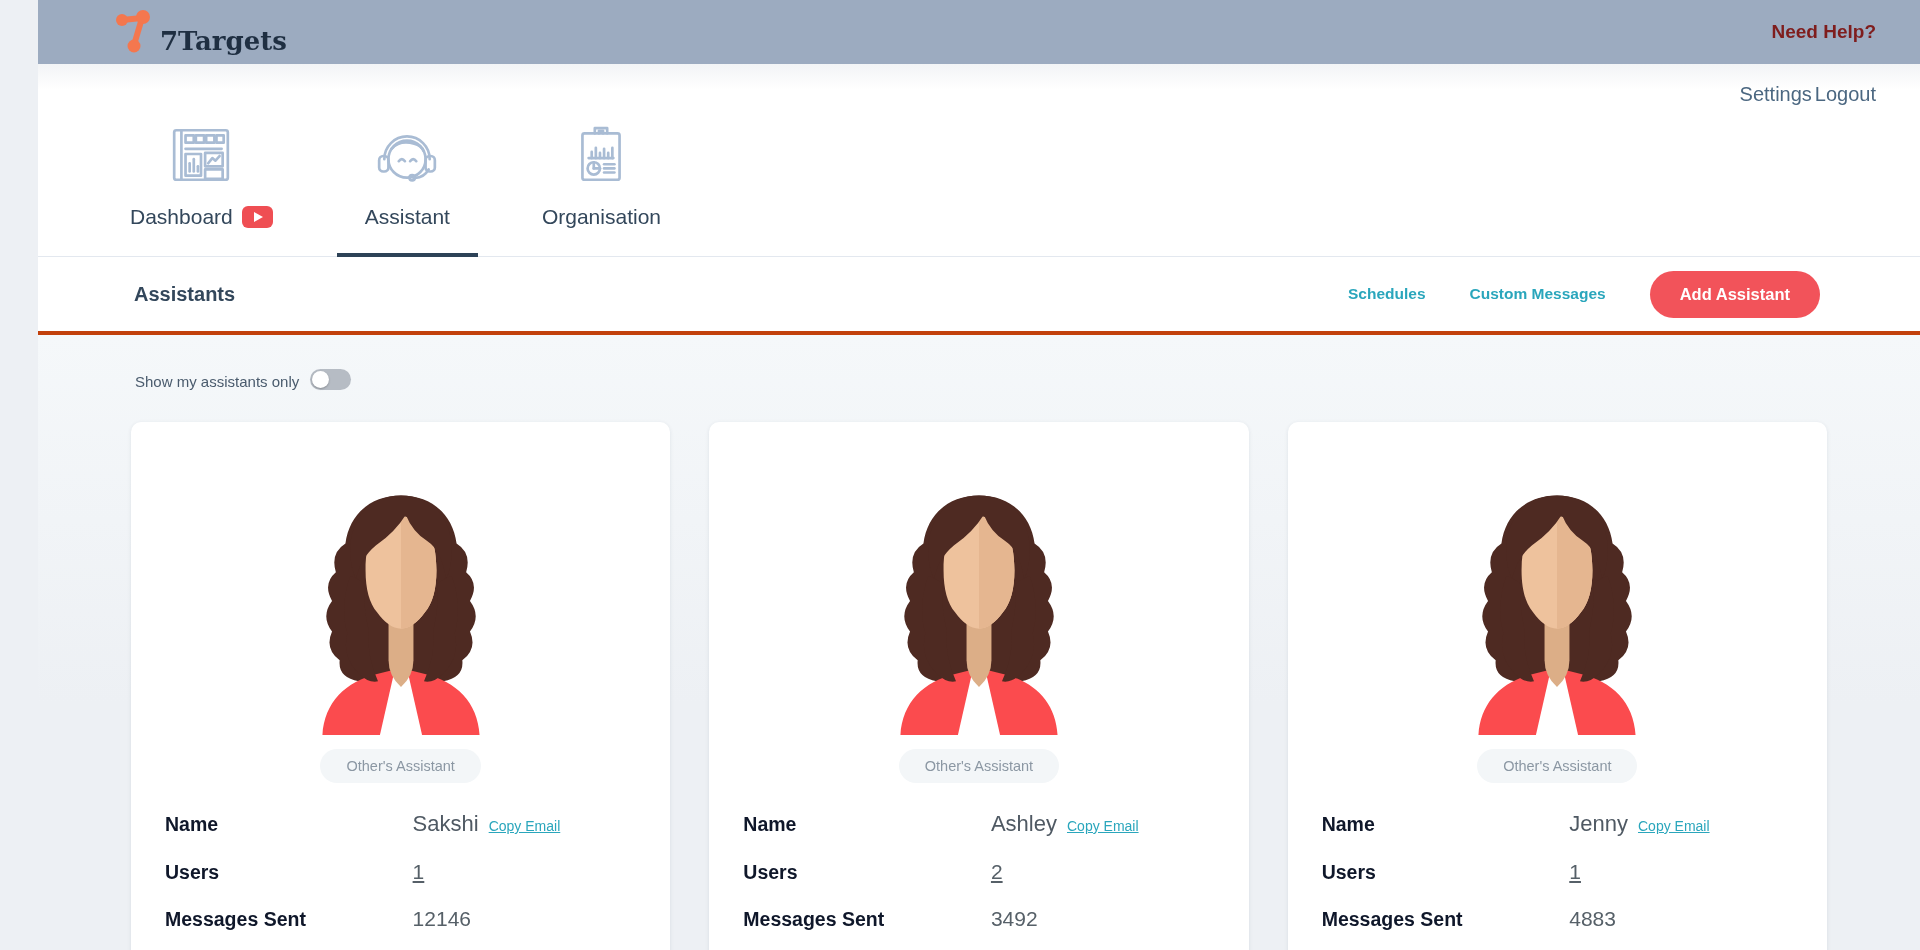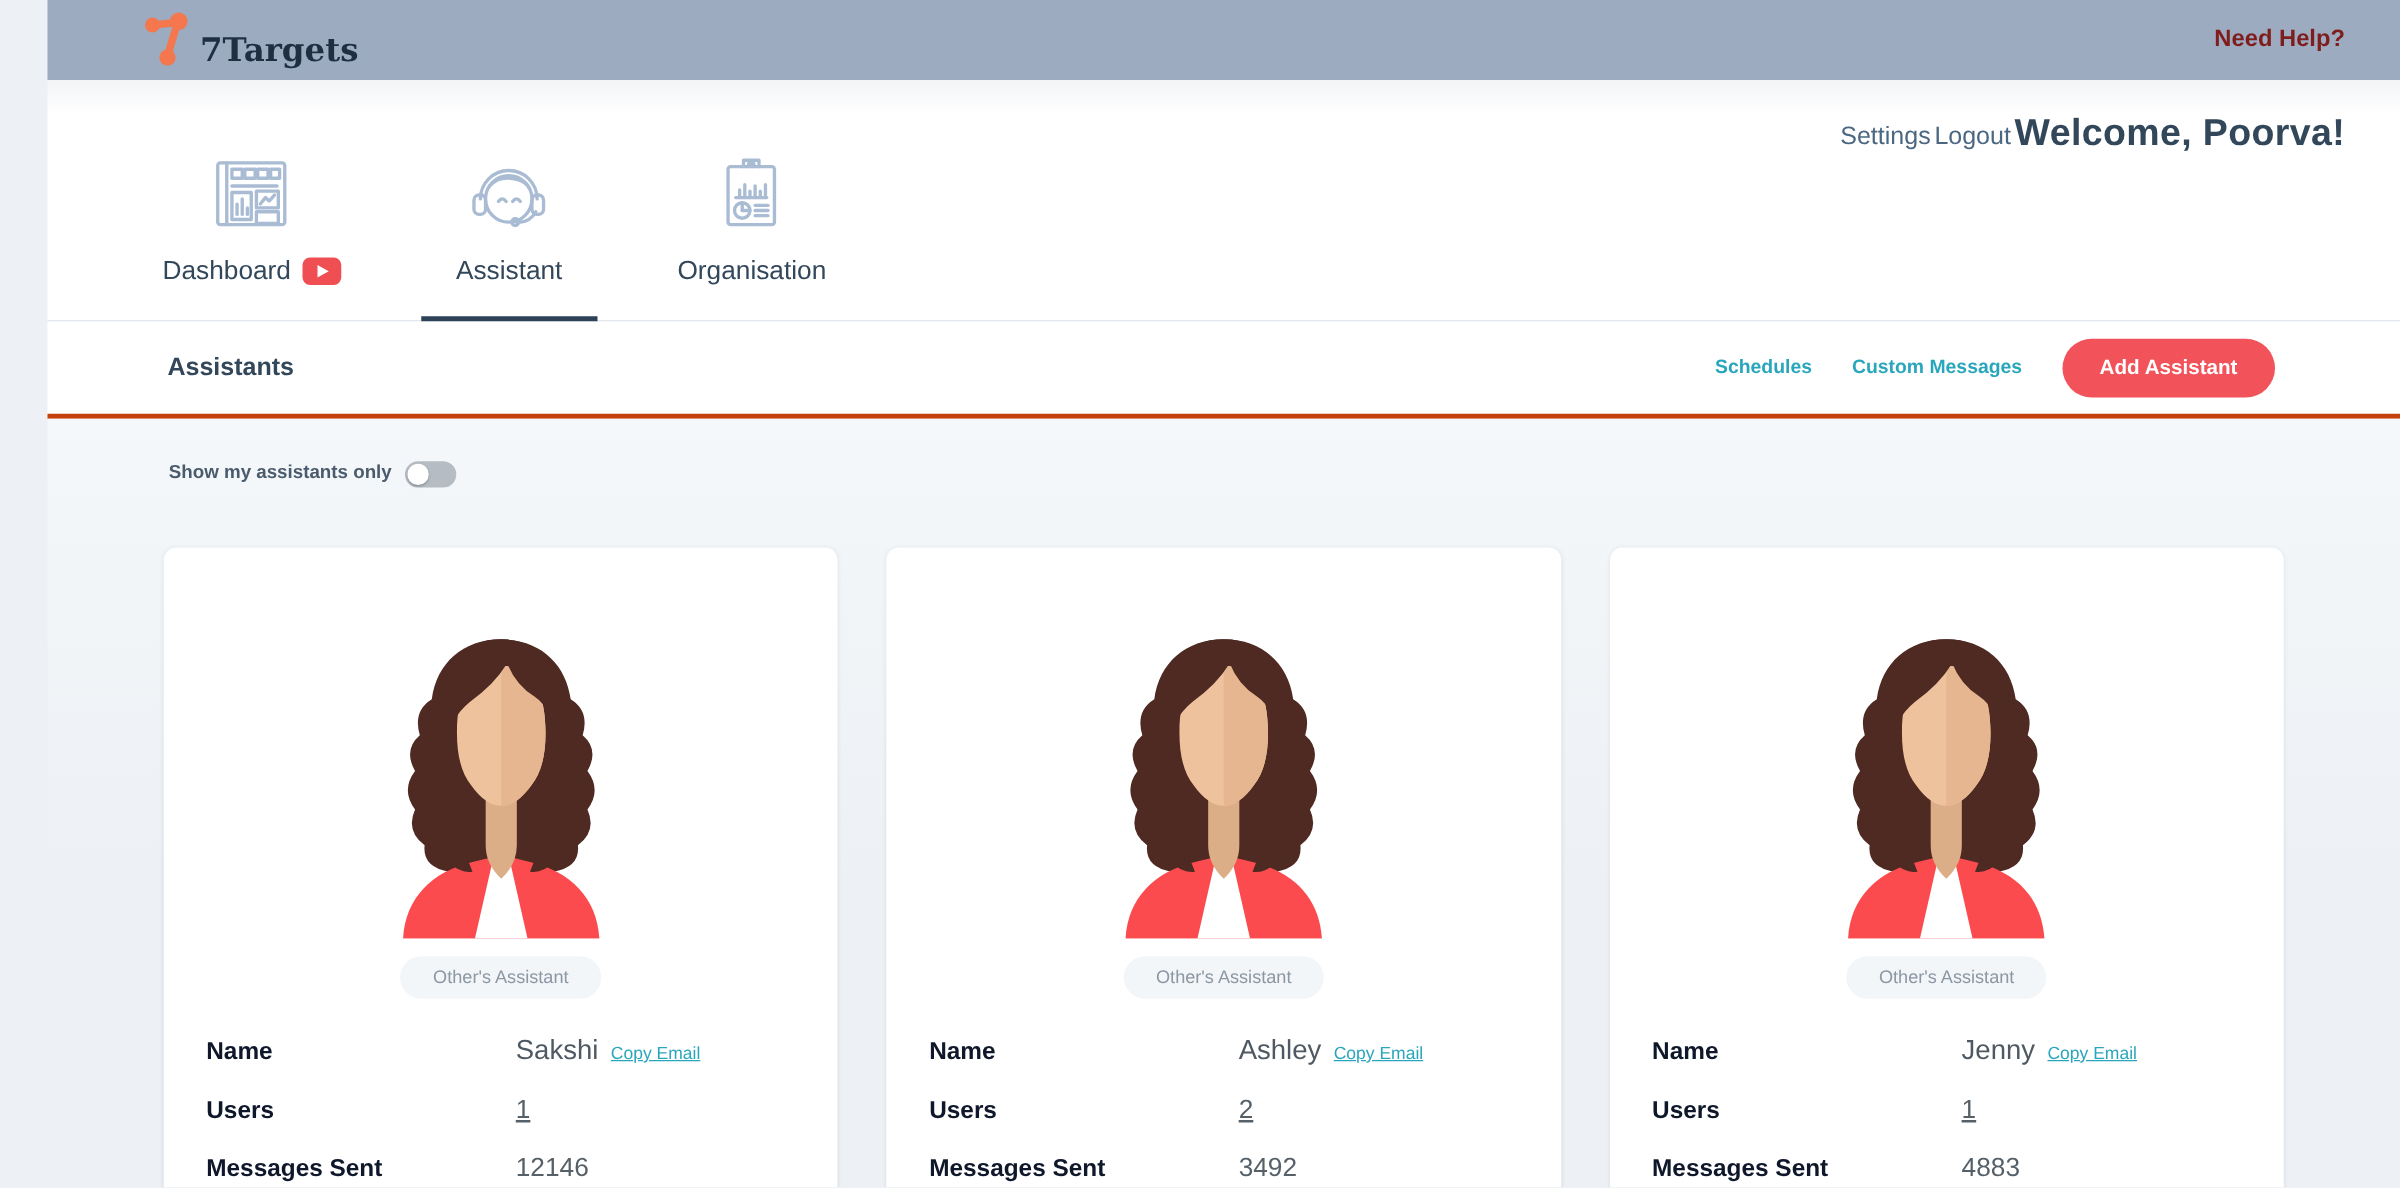--- a/index.html
+++ b/index.html
@@ -32,29 +32,29 @@
                border-top:5.5px solid transparent; border-bottom:5.5px solid transparent; margin-left:2px; }
   .nav-right { position:absolute; top:16px; right:44px; display:flex; flex-direction:row;
                align-items:flex-end; gap:3px; }
   .nav-right a { font-size:20px; color:#4b6781; text-decoration:none; cursor:pointer; line-height:1.45; }
   .welcome { margin-top:10px; font-size:30px; font-weight:700; color:#33475b; letter-spacing:.3px; }
 
   
   .subheader { height:78px; background:#ffffff; border-bottom:4px solid #c2410c; display:flex;
                align-items:center; justify-content:space-between; padding:0 100px 0 96px; flex:0 0 auto; }
   .subheader h2 { font-size:20px; font-weight:700; color:#33475b; }
-  .sub-actions { display:flex; align-items:center; gap:32px;justify-content:center; }
+  .sub-actions { display:flex; align-items:center; gap:44px;justify-content:center; }
   .sub-link { font-size:15.5px; font-weight:600; color:var(--c-teal,#2aa6bc); text-decoration:none; cursor:pointer; }
   .add-btn { background:var(--c-red,#f2535a); color:#ffffff; border:none; border-radius:26px;
              padding:14px 30px; font-size:16.5px; font-weight:700; font-family:inherit; cursor:pointer; }
 
   
   .content { flex:1 1 auto; background:linear-gradient(180deg,#f5f8fa 0%, #edf0f4 60%);
              padding:28px 93px 0; overflow:hidden; }
-  .toggle-row { display:flex; align-items:flex-start; gap:11px; margin:6px 0 48px 4px;font-weight:bold; }
+  .toggle-row { display:flex; align-items:flex-end; gap:11px; margin:6px 0 32px 4px; }
   .toggle-label { font-size:15px; color:#4a5b6d; }
   .switch { width:41px; height:21px; background:#b6bcc4; border-radius:11px; position:relative; cursor:pointer; }
   .switch .knob { position:absolute; left:2px; top:2px; width:17px; height:17px; background:#ffffff;
                   border-radius:50%; box-shadow:0 1px 2px rgba(0,0,0,.25); }
 
   .cards { display:flex; gap:39px; }
   .card { flex:1 1 0; background:#ffffff; border-radius:10px; box-shadow:0 1px 4px rgba(25,45,70,.09);
           height:660px; display:flex; flex-direction:column; align-items:center; padding-top:62px; }
   .avatar svg { display:block; }
   .badge { margin-top:14px; background:#f3f6f8; color:#8b97a3; font-size:14.5px; padding:9px 26px;
@@ -172,21 +172,20 @@
               <line x1="35" y1="49" x2="45" y2="49"></line>
           </svg>
         </span>
         <span class="nav-label">Organisation</span>
       </div>
     </div>
 
     <div class="nav-right">
       <a>Settings</a>
       <a>Logout</a>
-      <div class="welcome">Welcome, Poorva!</div>
     </div>
   </nav>
 
   <div class="subheader">
     <h2>Assistants</h2>
     <div class="sub-actions">
       <a class="sub-link">Schedules</a>
       <a class="sub-link">Custom Messages</a>
       <button class="add-btn">Add Assistant</button>
     </div>

